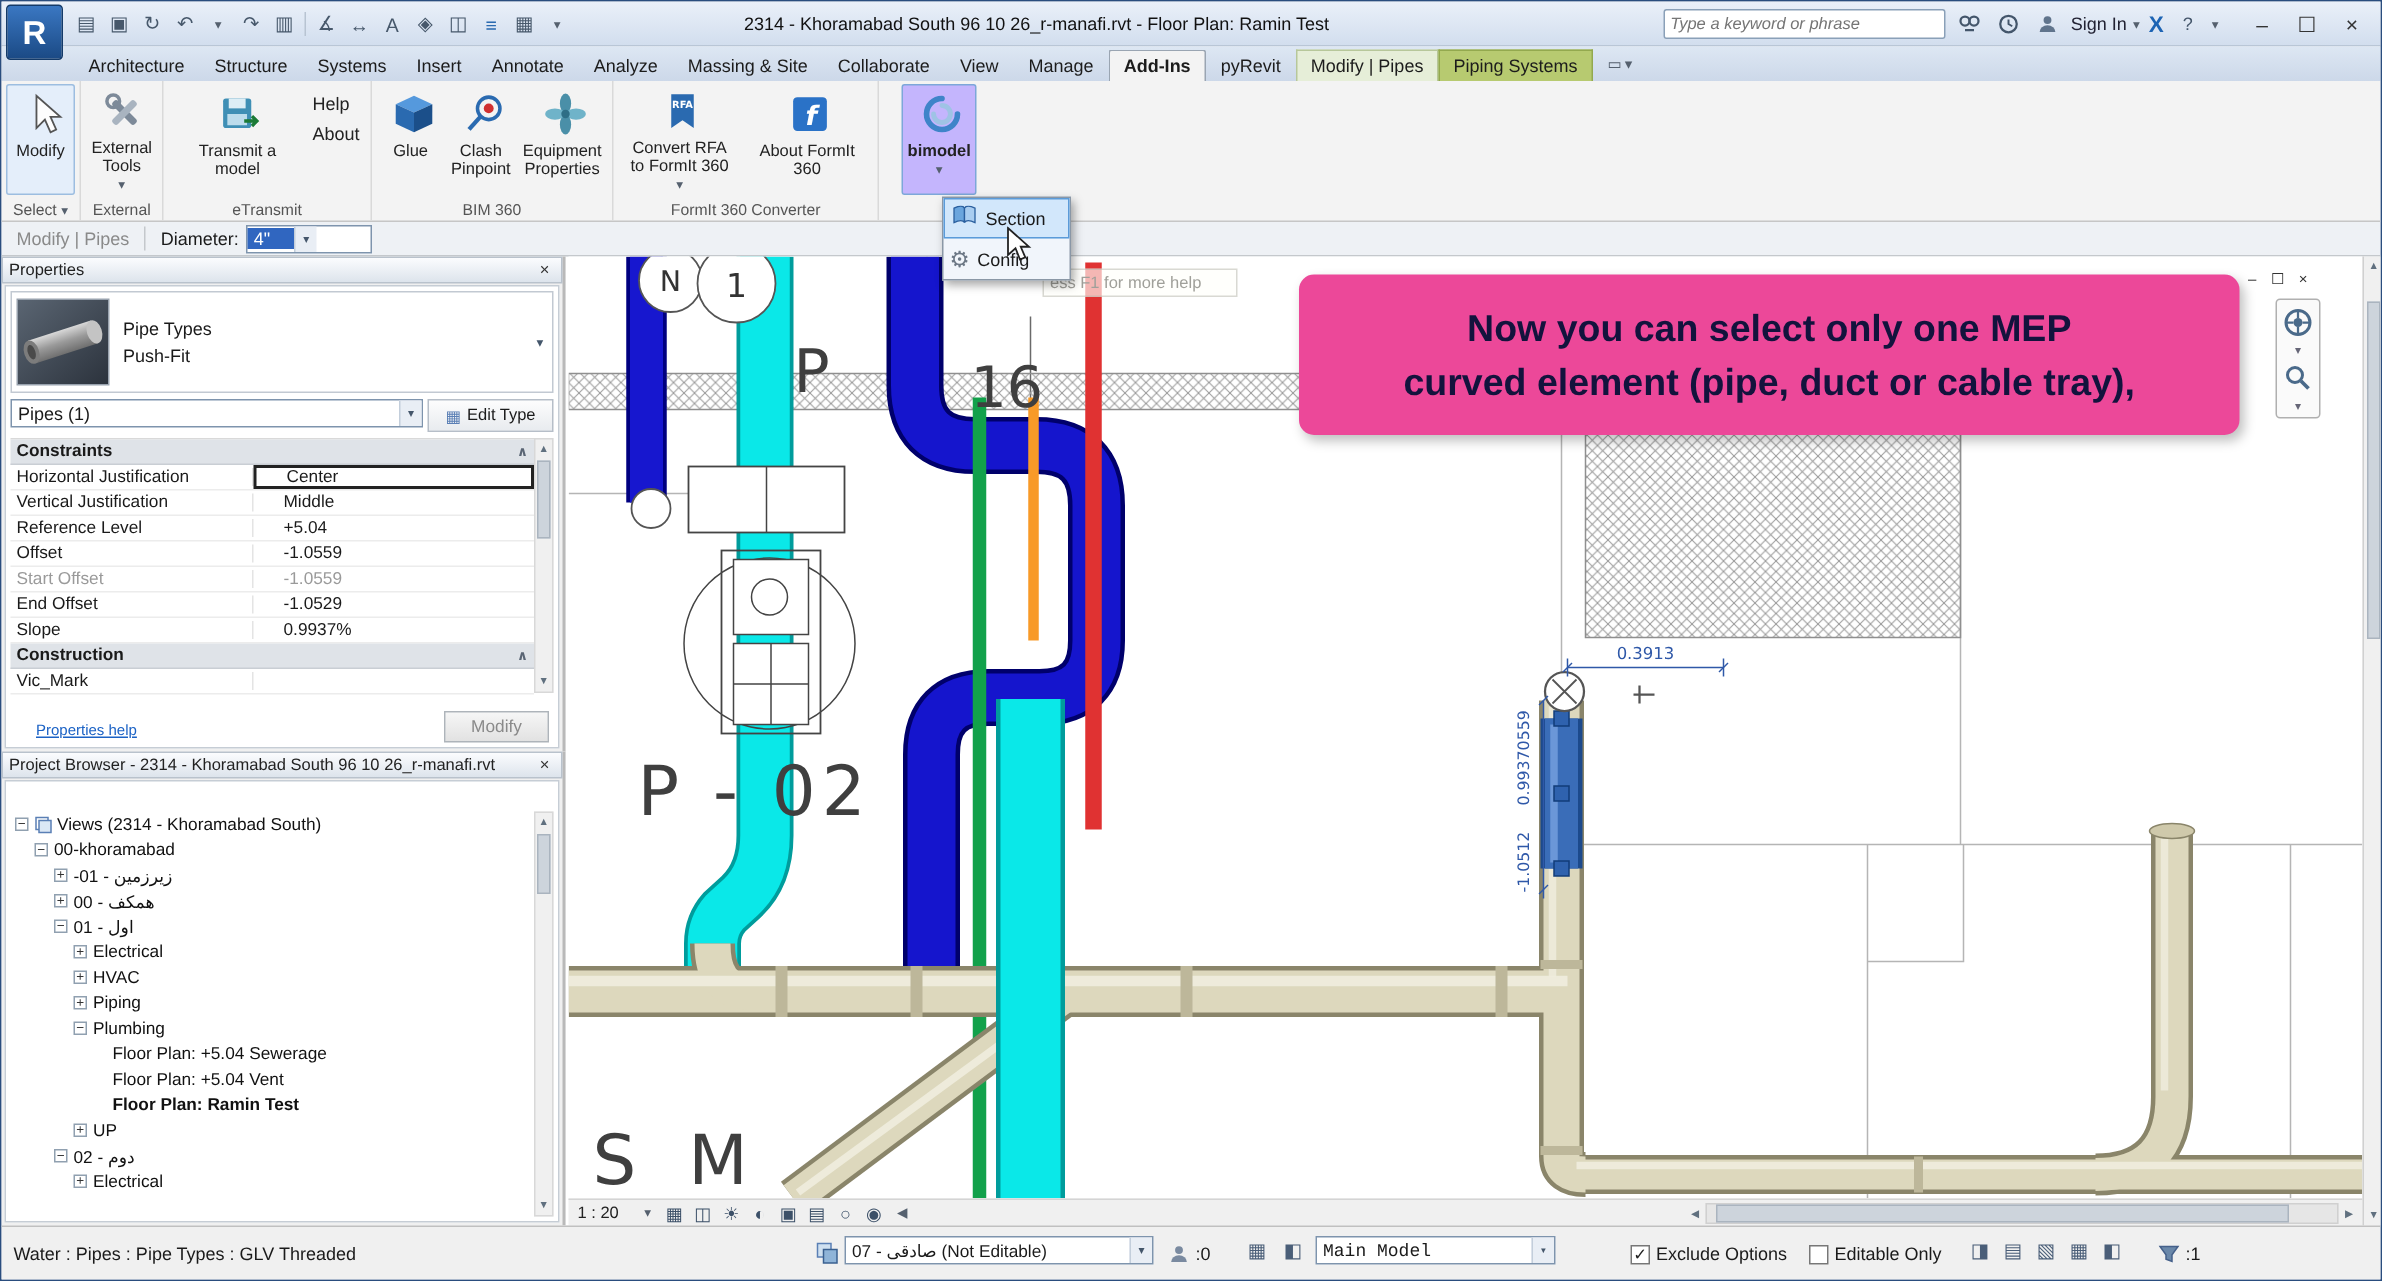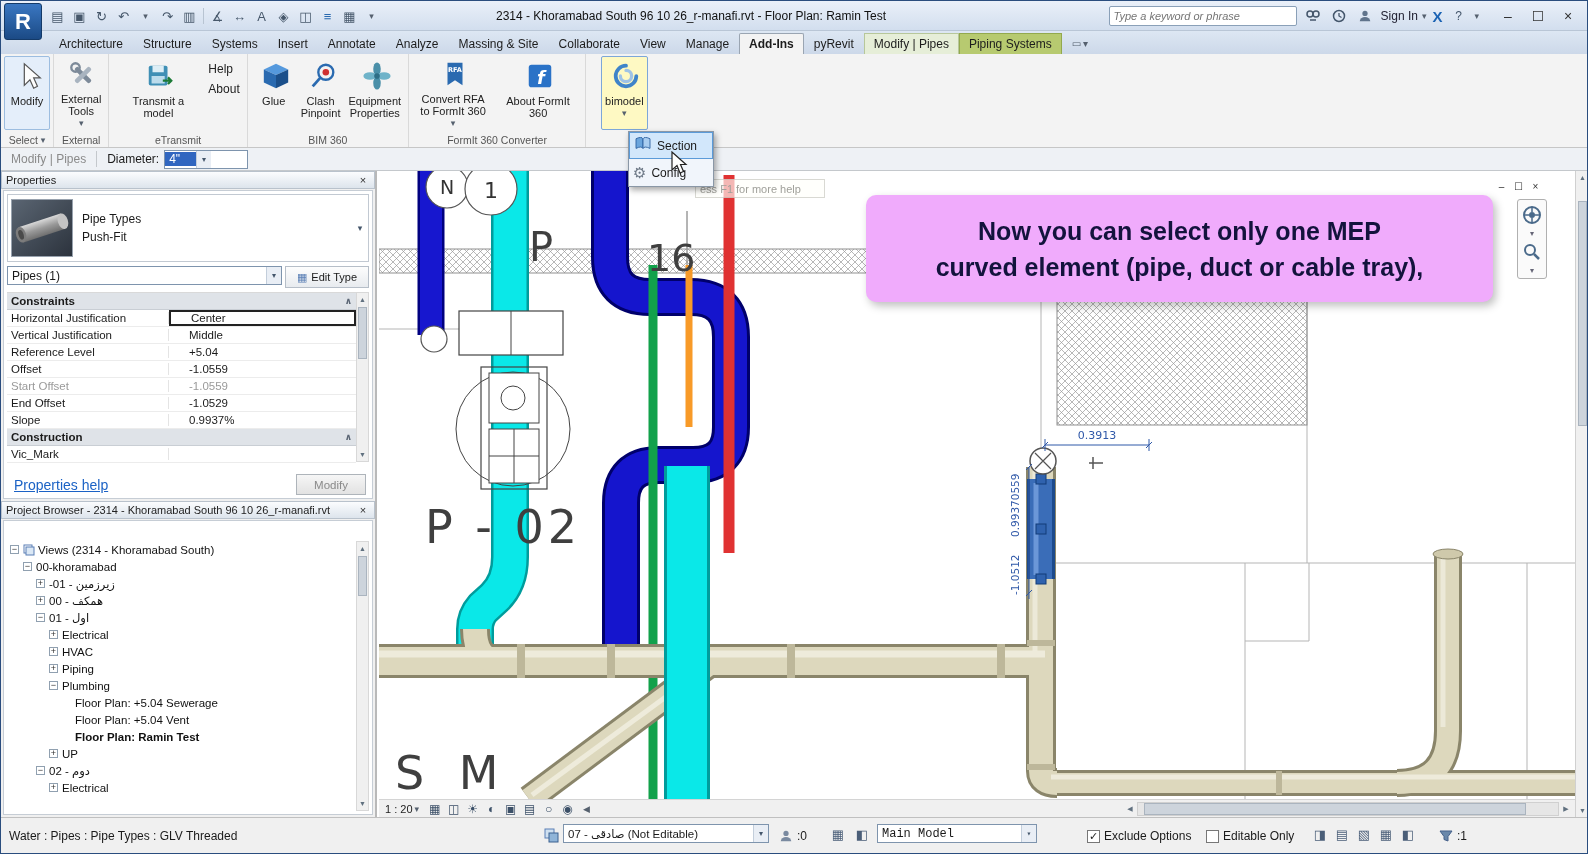--- a/index.html
+++ b/index.html
@@ -47,21 +47,21 @@
             border-bottom:1px solid #c6c6c6; display:flex; }
   .panel { display:flex; flex-direction:column; border-right:1px solid #d9d9d9; }
   .panel-body { flex:1; display:flex; align-items:flex-start; padding:2px 3px; }
   .panel-foot { height:17px; font-size:10.5px; color:#555; text-align:center; line-height:16px;
                 display:flex; align-items:center; justify-content:center; gap:3px; }
   .bigbtn { display:flex; flex-direction:column; align-items:center; padding:3px 3px 0;
             width:auto; min-width:46px; height:74px; font-size:11px; line-height:12px; text-align:center;
             color:#222; border:1px solid transparent; border-radius:2px; }
   .bigbtn .ic { width:34px; height:32px; margin-bottom:3px; display:flex; align-items:center; justify-content:flex-end; }
   .bigbtn.activeTool { background:#e4eefa; border-color:#9cbde0; }
-  .bigbtn.pressed { background:#fef9c3;border-color:#7da7d9; }
+  .bigbtn.pressed { background:#c4b5fd;border-color:#7da7d9;font-weight:bold; }
   .smallcol { display:flex; flex-direction:column; gap:6px; padding:6px 4px; }
   .smallbtn { font-size:12px; color:#222; text-align:left; }
   .mini { font-size:9px; color:#55606e; }
   .spacerpanel { flex:0 0 12px; border-right:0; }
 
   
   .bimenu { position:absolute; left:627px; top:130px; width:86px; background:#f1f5fb;
             border:1px solid #8a97a6; box-shadow:2px 3px 6px rgba(0,0,0,.35); z-index:60; }
   .mi { height:27px; display:flex; align-items:center; gap:5px; padding:0 4px; font-size:12px; color:#1a1a1a; }
   .mi.sel { background:#d2e7fb; border:1px solid #5b9bd9; }
@@ -107,21 +107,21 @@
   .grow .gv.active { border:2px solid #222; }
   .grow.hdr { background:#dfe3e8; font-weight:bold; border-bottom:1px solid #c9ced4; }
   .grow.hdr .gh { padding-left:4px; flex:1; }
   .grow.hdr .pin { margin-right:4px; color:#5a6574; font-size:9px; }
   .grow.muted .gv, .grow.muted .gl { color:#9a9a9a; }
 
   .pscroll { position:absolute; right:3px; top:101px; width:13px; height:170px; background:#f0f0f0; border:1px solid #d8d8d8; }
   .sarr { height:13px; display:flex; align-items:center; justify-content:center; font-size:7px; color:#60707f; }
   .sthumb { position:absolute; left:1px; right:1px; background:#cdd4dc; border:1px solid #aab4bf; }
 
-  .prophelp { position:absolute; left:10px; bottom:5px; color:#1b62c5; text-decoration:underline; font-size:14px; }
+  .prophelp { position:absolute; left:20px; bottom:5px; color:#1b62c5; text-decoration:underline; font-size:10px; }
   .applybtn { position:absolute; right:6px; bottom:3px; width:70px; height:21px;
               background:linear-gradient(#f6f6f6,#e2e2e2); border:1px solid #aeb4ba; color:#8a8a8a;
               display:flex; align-items:center; justify-content:center; font-size:11.5px; }
 
   
   .tree { position:absolute; left:2px; top:20px; right:16px; bottom:2px; overflow:hidden; font-size:11.5px; }
   .trow { height:17px; display:flex; align-items:center; white-space:nowrap; }
   .exp { width:9px; height:9px; border:1px solid #90a0b0; background:#fff; flex:none;
          font-size:9px; line-height:7px; text-align:center; color:#333; margin-right:4px; }
   .tlbl { color:#111; }
@@ -137,28 +137,28 @@
   .navbar { position:absolute; left:1516px; top:198px; width:30px; background:rgba(250,250,250,.9);
             border:1px solid #b0b0b0; border-radius:3px; z-index:20; display:flex; flex-direction:column; align-items:center; padding:3px 0; gap:2px; }
   .navbar .nbtn { width:24px; height:24px; display:flex; align-items:center; justify-content:center; }
   .navbar .nbsep { font-size:8px; color:#667; }
 
   .tooltip-remnant { position:absolute; left:694px; top:178px; width:130px; height:19px; z-index:15;
                      background:rgba(255,255,250,.65); border:1px solid rgba(180,180,170,.5);
                      font-size:11px; color:#a0a09a; display:flex; align-items:center; padding-left:4px; overflow:hidden; }
 
   .callout { position:absolute; left:865px; top:182px; width:627px; height:107px; z-index:18;
-             background:#f0abfc; border-radius:10px; box-shadow:3px 4px 8px rgba(0,0,0,.25);
-             display:flex; flex-direction:column; align-items:center; justify-content:center; gap:4px;margin-top:12px; }
+             background:#ec4899; border-radius:10px; box-shadow:3px 4px 8px rgba(0,0,0,.25);
+             display:flex; flex-direction:column; align-items:center; justify-content:center; gap:4px; }
   .callout div { font-size:25px; font-weight:bold; color:#13133d; line-height:32px; white-space:nowrap; }
 
   
   .viewbar { position:absolute; left:378px; top:798px; width:1196px; height:18px; background:#f0f0f0;
              border-top:1px solid #d4d4d4; display:flex; align-items:center; font-size:11px; }
-  .vb-scale { display:flex; align-items:center; gap:2px; padding:0 6px; color:#222; }
+  .vb-scale { display:flex; align-items:center; gap:17px; padding:0 6px; color:#222; }
   .vbi { width:19px; height:16px; display:flex; align-items:center; justify-content:center; color:#3c5068; font-size:12px; }
   .vb-collapse { margin-left:6px; color:#55606e; font-size:9px; }
   .hscroll { position:absolute; right:2px; top:2px; width:450px; height:14px; display:flex; background:#f0f0f0; }
   .hs-track { flex:1; background:#e6e6e6; border:1px solid #d0d0d0; position:relative; }
   .hs-thumb { position:absolute; left:6px; top:0; bottom:0; width:382px; background:#cdd4dc; border:1px solid #aab4bf; }
   .vscroll { position:absolute; left:1574px; top:170px; width:14px; height:646px; background:#f0f0f0; border-left:1px solid #d0d0d0; }
   .vs-thumb { position:absolute; left:2px; right:2px; top:30px; height:225px; background:#cdd4dc; border:1px solid #aab4bf; }
 
   
   .statusbar { position:absolute; left:0; top:816px; right:0; bottom:0; background:#f0f0f0;

